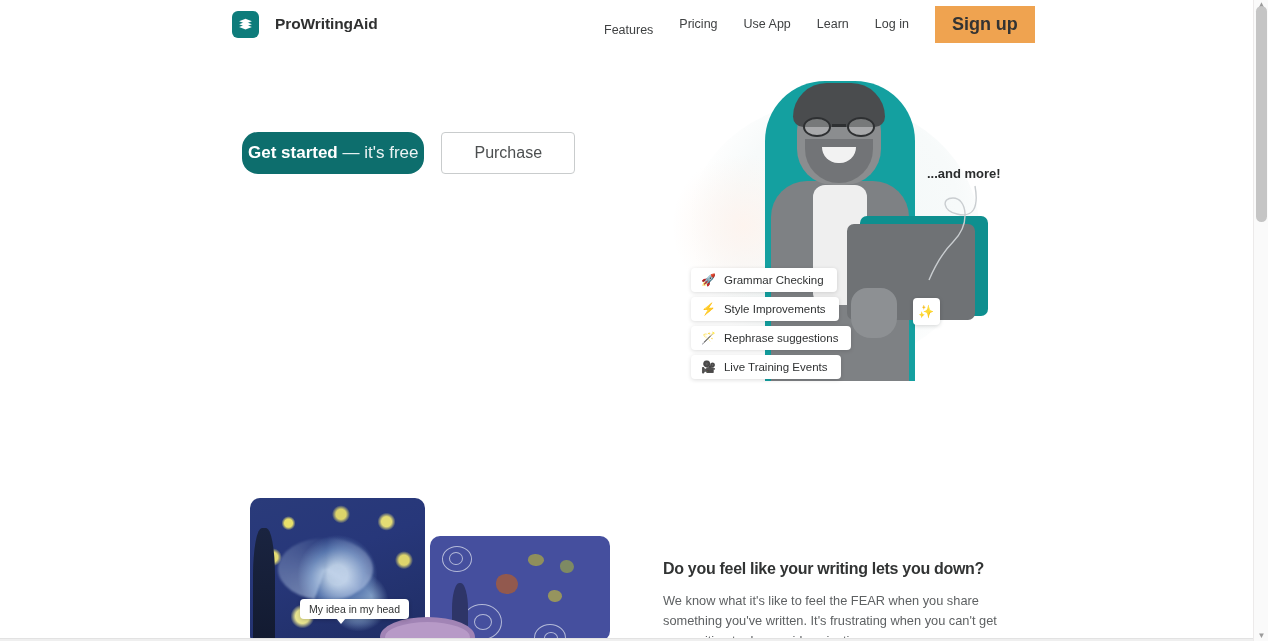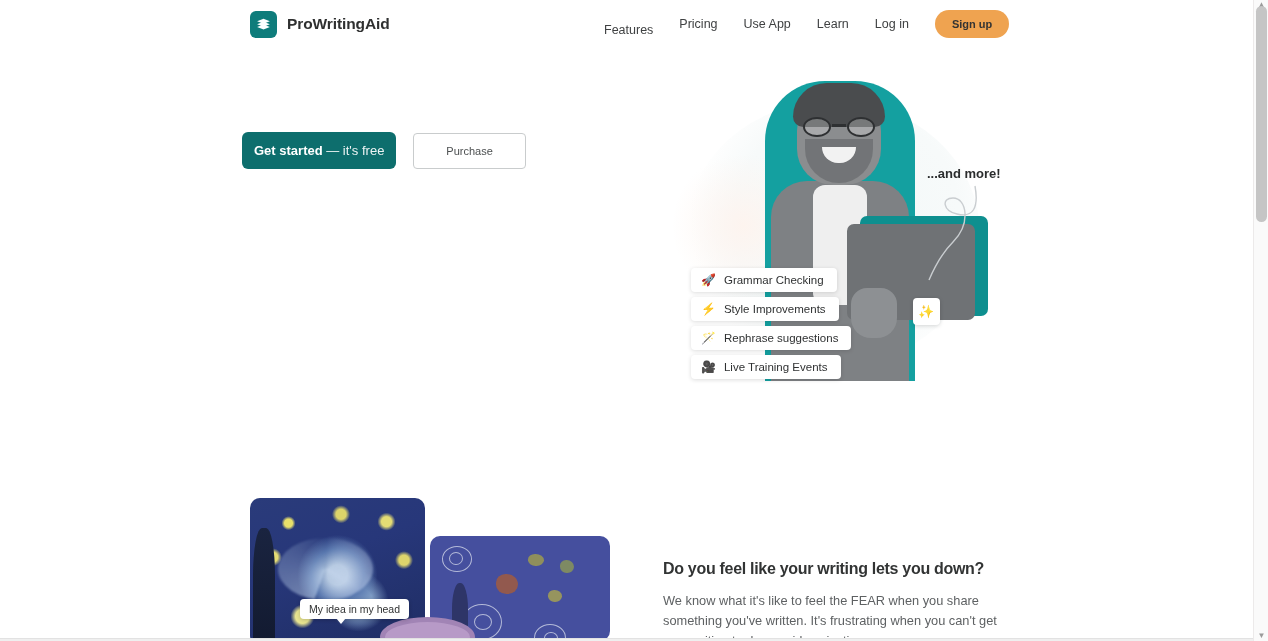--- a/index.html
+++ b/index.html
@@ -33,62 +33,62 @@
   }
 
   
   .page { position: absolute; inset: 0 15px 0 0; background: #fff; }
 
   
   .header {
     position: absolute; top: 0; left: 0; right: 0; height: 48px;
     display: flex; align-items: center; background: #fff;
   }
-  .brand { position: absolute; left: 250px; display: flex; align-items: center; gap: 10px; }
+  .brand { position: absolute; left: 232px; display: flex; align-items: center; gap: 16px; }
   .logo-mark {
     width: 27px; height: 27px; border-radius: 6px; background: #0e7c7b;
     display: flex; align-items: center; justify-content: center; flex: none;
   }
   .brand-name { font-size: 15.5px; font-weight: bold; color: #2f3030; letter-spacing: -0.1px; }
 
   .nav { position: absolute; left: 604px; display: flex; align-items: center; gap: 0; }
   .nav-link {
     font-size: 12.5px; color: #3f4142; padding: 0 13px; text-decoration: none;
     white-space: nowrap; cursor: pointer; line-height: 48px;
   }
   .nav-link:first-child { padding-left: 0; margin-top: 12px; }
   .signup-btn {
     margin-left: 13px; background: #efa350; color: #333333;
-    font-size: 11px; font-weight: bold; border: none; border-radius: 15px;
+    font-size: 18px; font-weight: bold; border: none; border-radius: 0;
     padding: 8px 17px; cursor: pointer; white-space: nowrap;
     font-family: "Liberation Sans", sans-serif;
   }
 
   
   .hero { position: absolute; top: 48px; left: 0; right: 0; height: 450px; }
   .hero-copy { position: absolute; left: 242px; top: 52px; width: 360px; }
   .hero-title {
     font-size: 45px; line-height: 57px; font-weight: bold; color: #323434;
     letter-spacing: -0.9px;
   }
   .hero-sub {
     margin-top: 19px; font-size: 14.5px; line-height: 23px; color: #6d6f70;
     width: 322px;
   }
   .hero-cta { margin-top: 32px; display: flex; align-items: center; gap: 17px; }
   .btn-primary {
-    background: #0d6e6d; border: none; border-radius: 6px; color: #fff;
-    padding: 11px 12px; font-size: 13px; cursor: pointer; white-space: nowrap;
+    background: #0d6e6d; border: none; border-radius: 16px; color: #fff;
+    padding: 11px 6px; font-size: 17px; cursor: pointer; white-space: nowrap;
     font-family: "Liberation Sans", sans-serif;
   }
   .btn-primary .strong { font-weight: bold; }
   .btn-primary .light { font-weight: normal; opacity: .92; }
   .btn-outline {
     background: #fff; border: 1px solid #c9cccd; border-radius: 4px; color: #4c4f50;
-    padding: 11px 32px; font-size: 11px; cursor: pointer; white-space: nowrap;
+    padding: 11px 32px; font-size: 16px; cursor: pointer; white-space: nowrap;
     font-family: "Liberation Sans", sans-serif;
   }
   .hero-note { margin-top: 29px; font-size: 12px; color: #76787a; }
 
   
   .hero-art { position: absolute; left: 655px; top: 8px; width: 370px; height: 380px; }
   .art-blob {
     position: absolute; left: 30px; top: 45px; width: 295px; height: 265px;
     background: radial-gradient(circle at 55% 45%, #f3f8f8 0%, #f7fafa 52%, rgba(250,252,252,0) 72%);
     border-radius: 50%;

